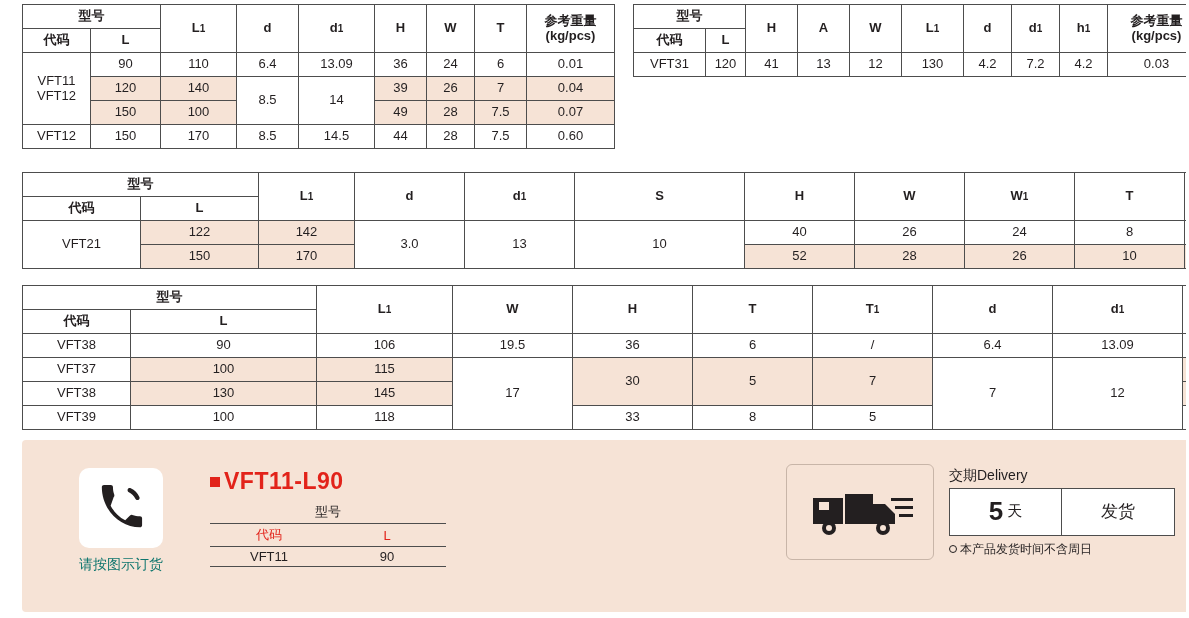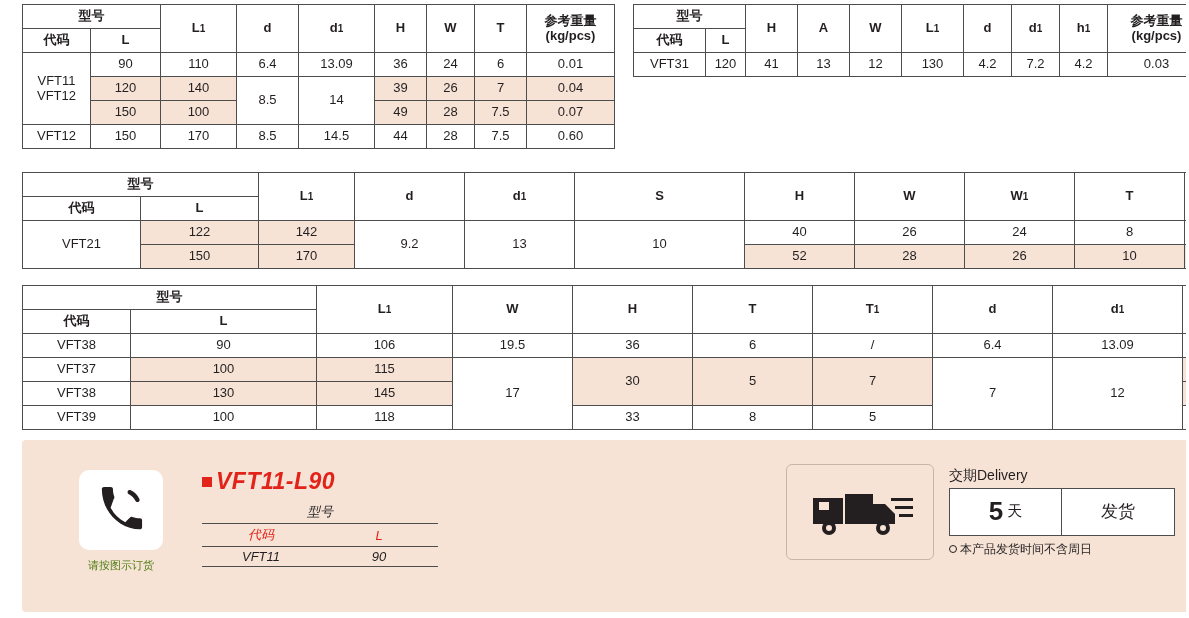--- a/index.html
+++ b/index.html
@@ -48,23 +48,23 @@
   .phone-card {
     position: absolute; left: 46px; top: 22px;
     width: 106px; height: 118px;
     display: flex; flex-direction: column; align-items: center; justify-content: center;
   }
   .phone-box {
     width: 84px; height: 80px; background: #fff; border-radius: 10px;
     display: flex; align-items: center; justify-content: center;
   }
   .phone-box svg { width: 46px; height: 46px; }
-  .phone-cap { margin-top: 8px; font-size: 11px; color: #4d7c0f; }
-
-  .order-code { position: absolute; left: 180px; top: 28px; width: 250px; font-style: italic; }
+  .phone-cap { margin-top: 8px; font-size: 14px; color: #0f766e; }
+
+  .order-code { position: absolute; left: 188px; top: 28px; width: 250px; }
   .order-title { font-size: 23px; font-weight: bold; color: #e2231a; letter-spacing: .5px; }
   .order-title .sq {
     display: inline-block; width: 10px; height: 10px; background: #e2231a;
     margin-right: 4px; vertical-align: 2px;
   }
   table.ordertab { border-collapse: collapse; width: 236px; margin-top: 6px; table-layout: fixed; }
   table.ordertab td {
     font-size: 13px; text-align: center; padding: 2px 0; border: none;
     border-top: 1px solid #4d4d4d;
   }
@@ -260,21 +260,21 @@
       </th>
     </tr>
     <tr>
       <th>代码</th>
       <th>L</th>
     </tr>
     <tr>
       <td rowspan="2">VFT21</td>
       <td class="hl">122</td>
       <td class="hl">142</td>
-      <td rowspan="2">9.2</td>
+      <td rowspan="2">3.0</td>
       <td rowspan="2">13</td>
       <td rowspan="2">10</td>
       <td>40</td>
       <td>26</td>
       <td>24</td>
       <td>8</td>
       <td>0.04</td>
     </tr>
     <tr>
       <td class="hl">150</td>

